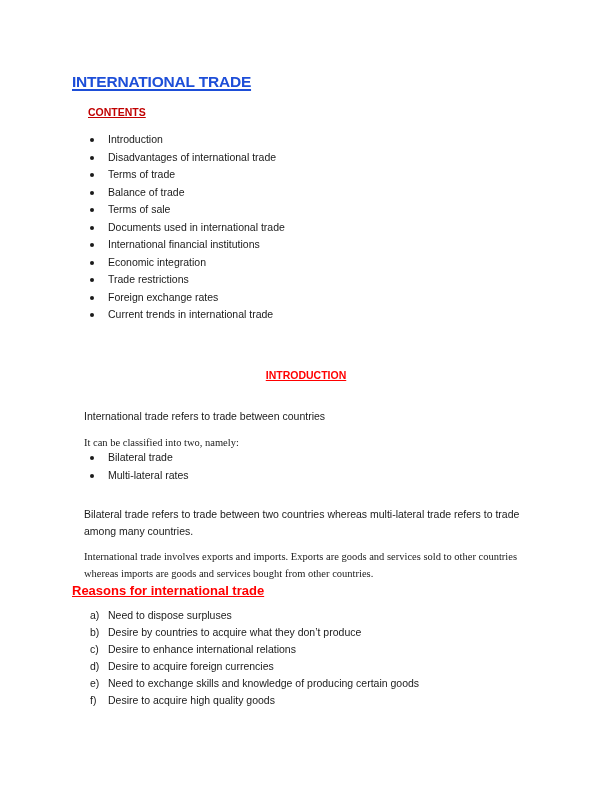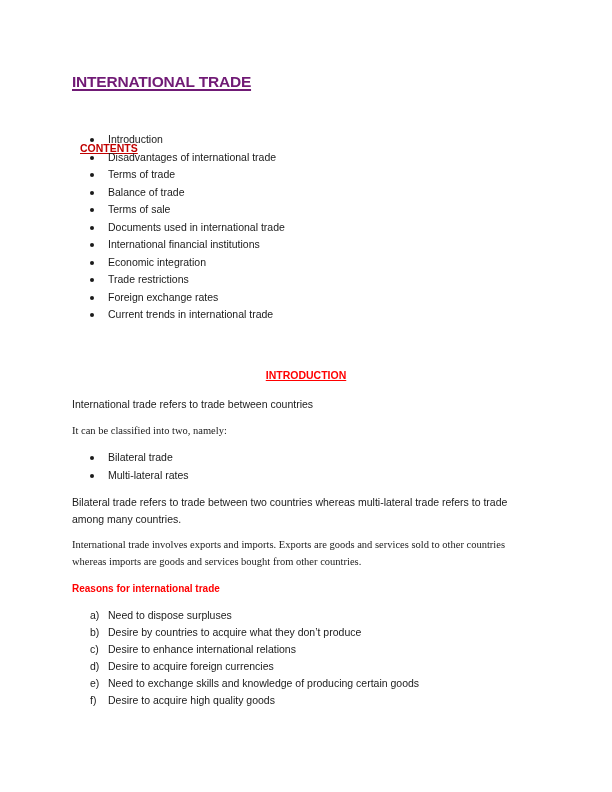--- a/index.html
+++ b/index.html
@@ -20,37 +20,36 @@
       left: 72px;
       top: 0;
       width: 468px;
     }
     .title {
       position: absolute;
       left: 0;
       top: 73px;
       font-size: 15.5px;
       font-weight: bold;
-      color: #701a75;
+      color: #1d4ed8;
       text-decoration: underline;
       text-decoration-thickness: 1.5px;
       text-underline-offset: 2px;
       white-space: nowrap;
       letter-spacing: -0.2px;
     }
     .h-contents {
       position: absolute;
-      left: 8px;
+      left: 16px;
       top: 106px;
       font-size: 10.5px;
       font-weight: bold;
       color: #C00000;
       text-decoration: underline;
       white-space: nowrap;
-      margin-top: 36px;
     }
     .list {
       position: absolute;
       left: 0;
       margin: 0;
       padding: 0;
       list-style: none;
       font-size: 10.5px;
     }
     .list li {
@@ -83,36 +82,37 @@
       text-align: center;
       font-size: 10.5px;
       font-weight: bold;
       color: #FF0000;
       text-decoration: underline;
     }
     .para {
       position: absolute;
       left: 0;
       width: 468px;
-      margin: 0;
+      margin: 12px;
       font-size: 10.5px;
       line-height: 16.5px;
     }
     .p1 { top: 396px; }
     .p2 { top: 423px; font-family: Liberation Serif, serif; }
     .list-types { top: 449px; }
     .p3 { top: 494px; }
     .p4 { top: 537px; font-family: Liberation Serif, serif; }
     .h-reasons {
       position: absolute;
       left: 0;
       top: 583px;
-      font-size: 10px;
+      font-size: 13px;
       font-weight: bold;
       color: #FF0000;
+      text-decoration: underline;
       white-space: nowrap;
     }
     .list-reasons { top: 607px; }
     .list-reasons li { height: 17px; line-height: 17px; }
   </style>
 </head>
 <body>
 
 <div class="page">
 

